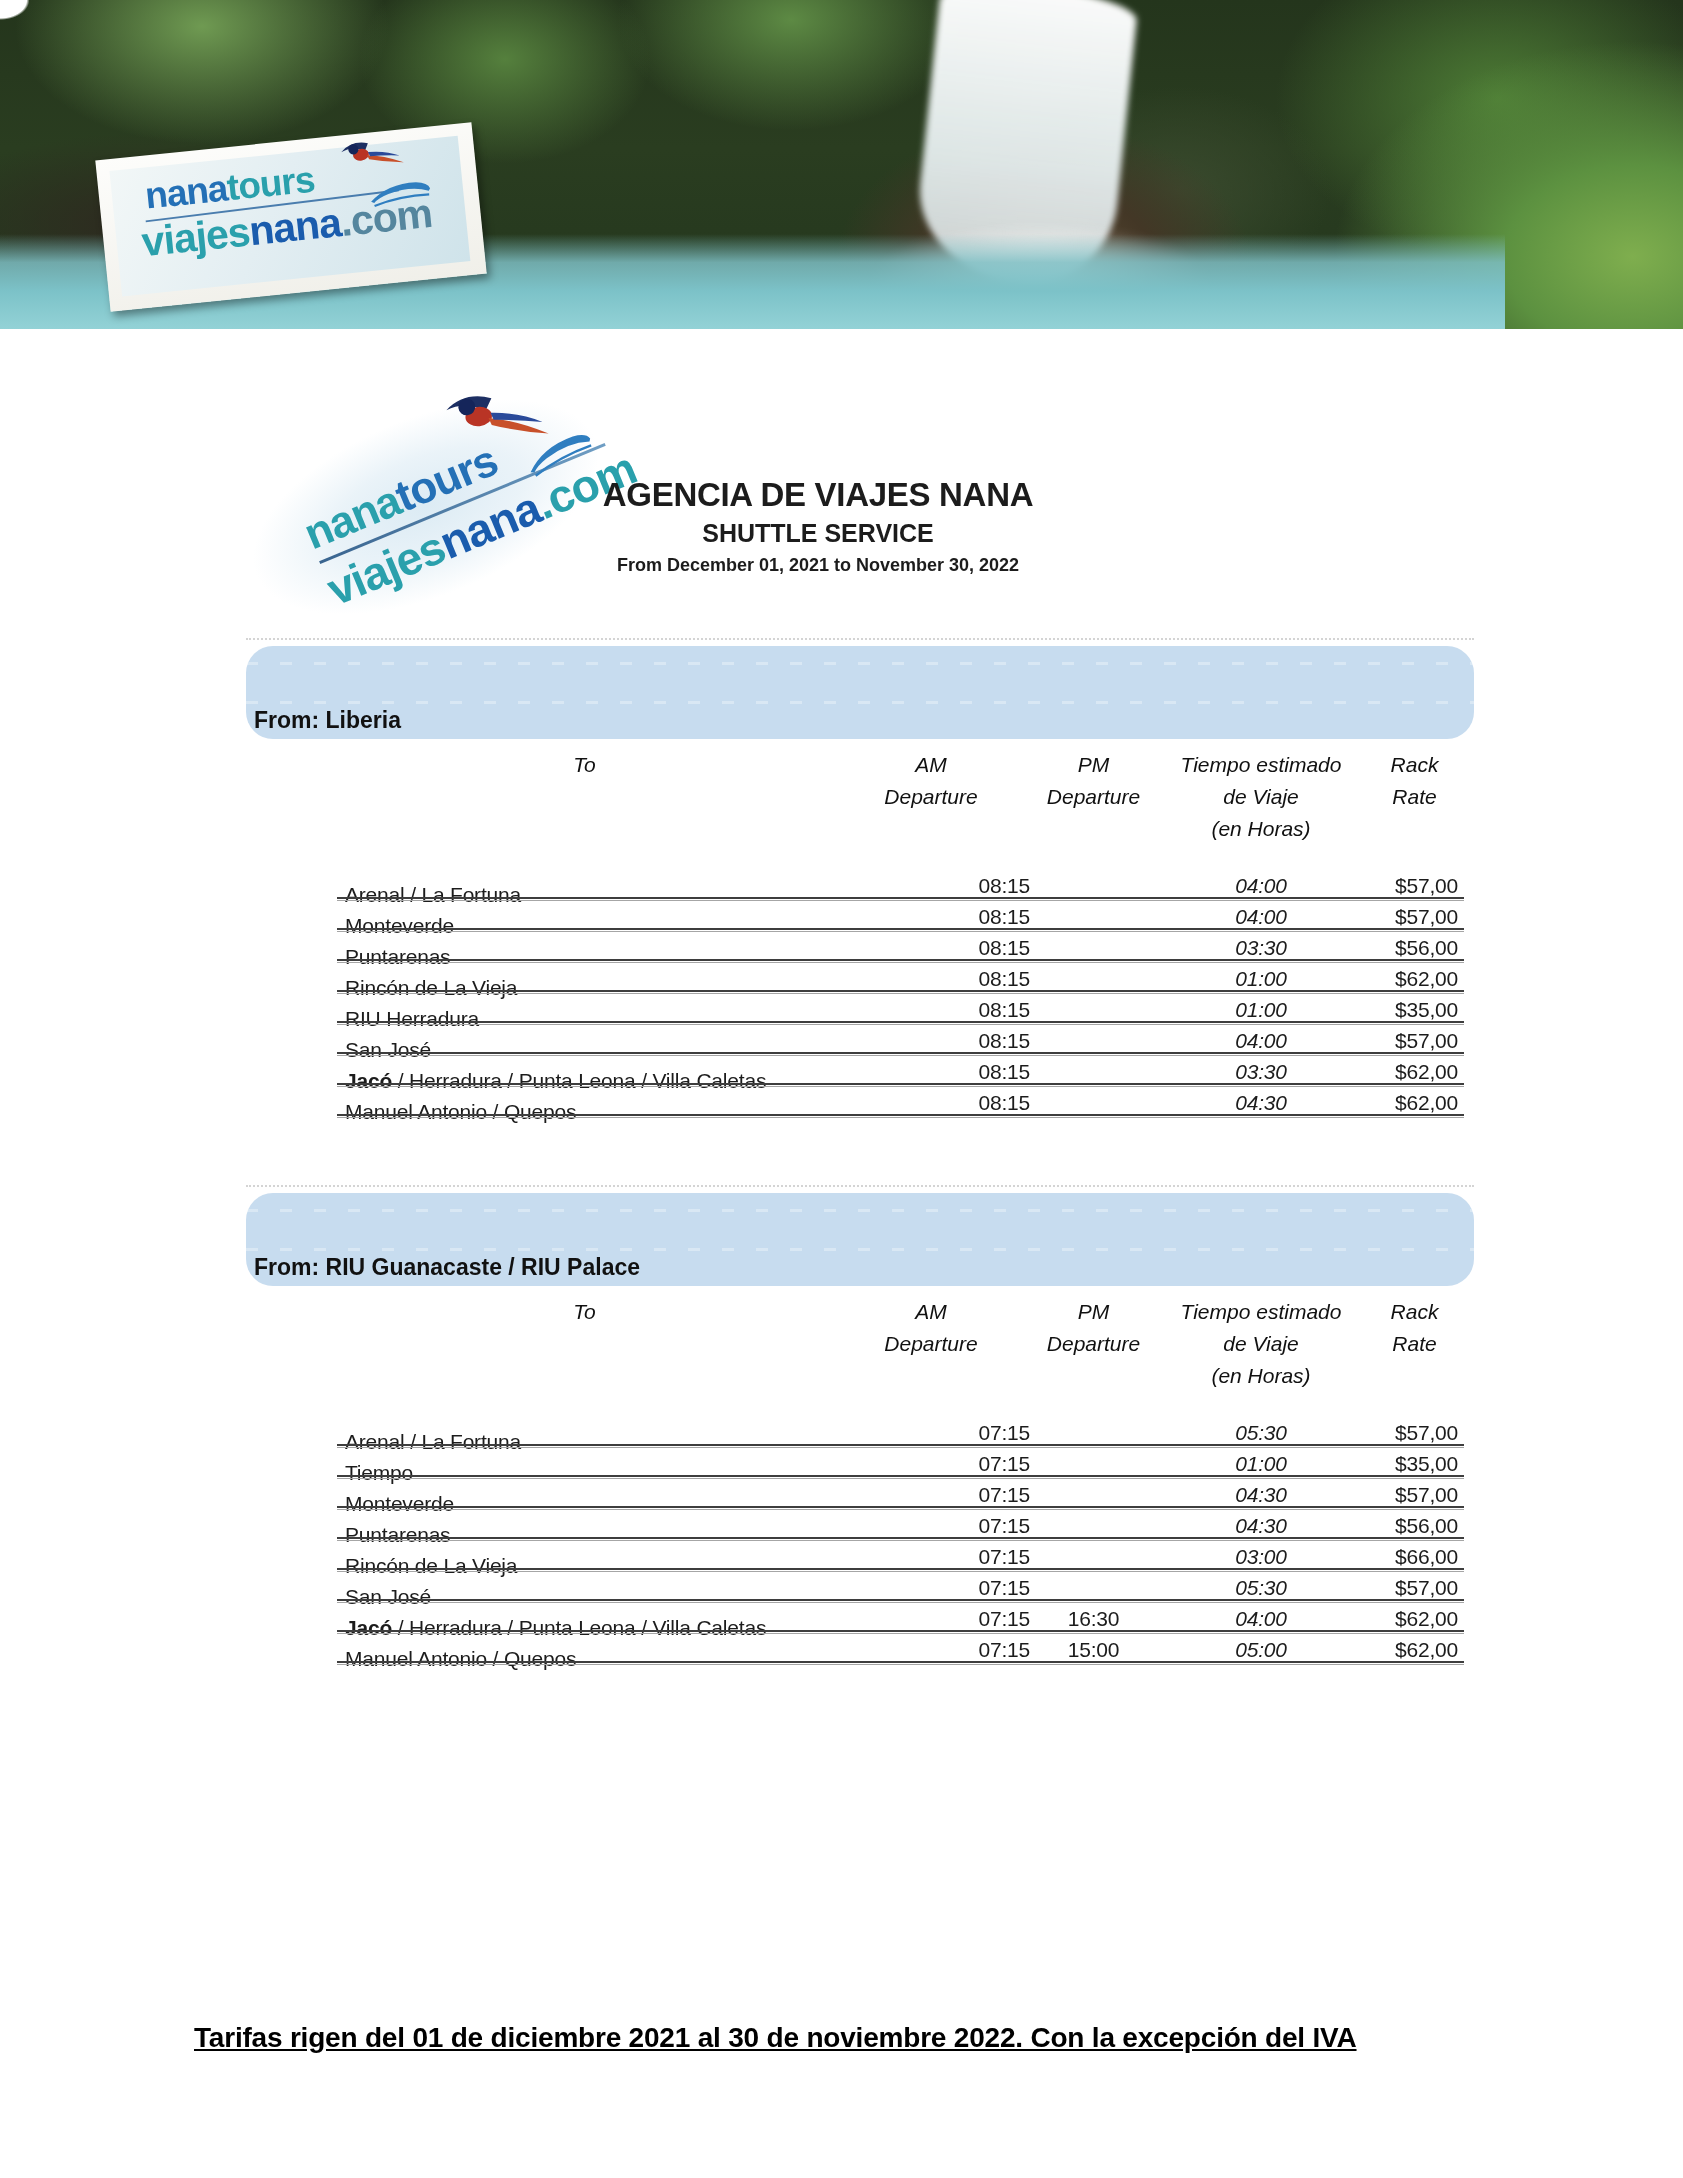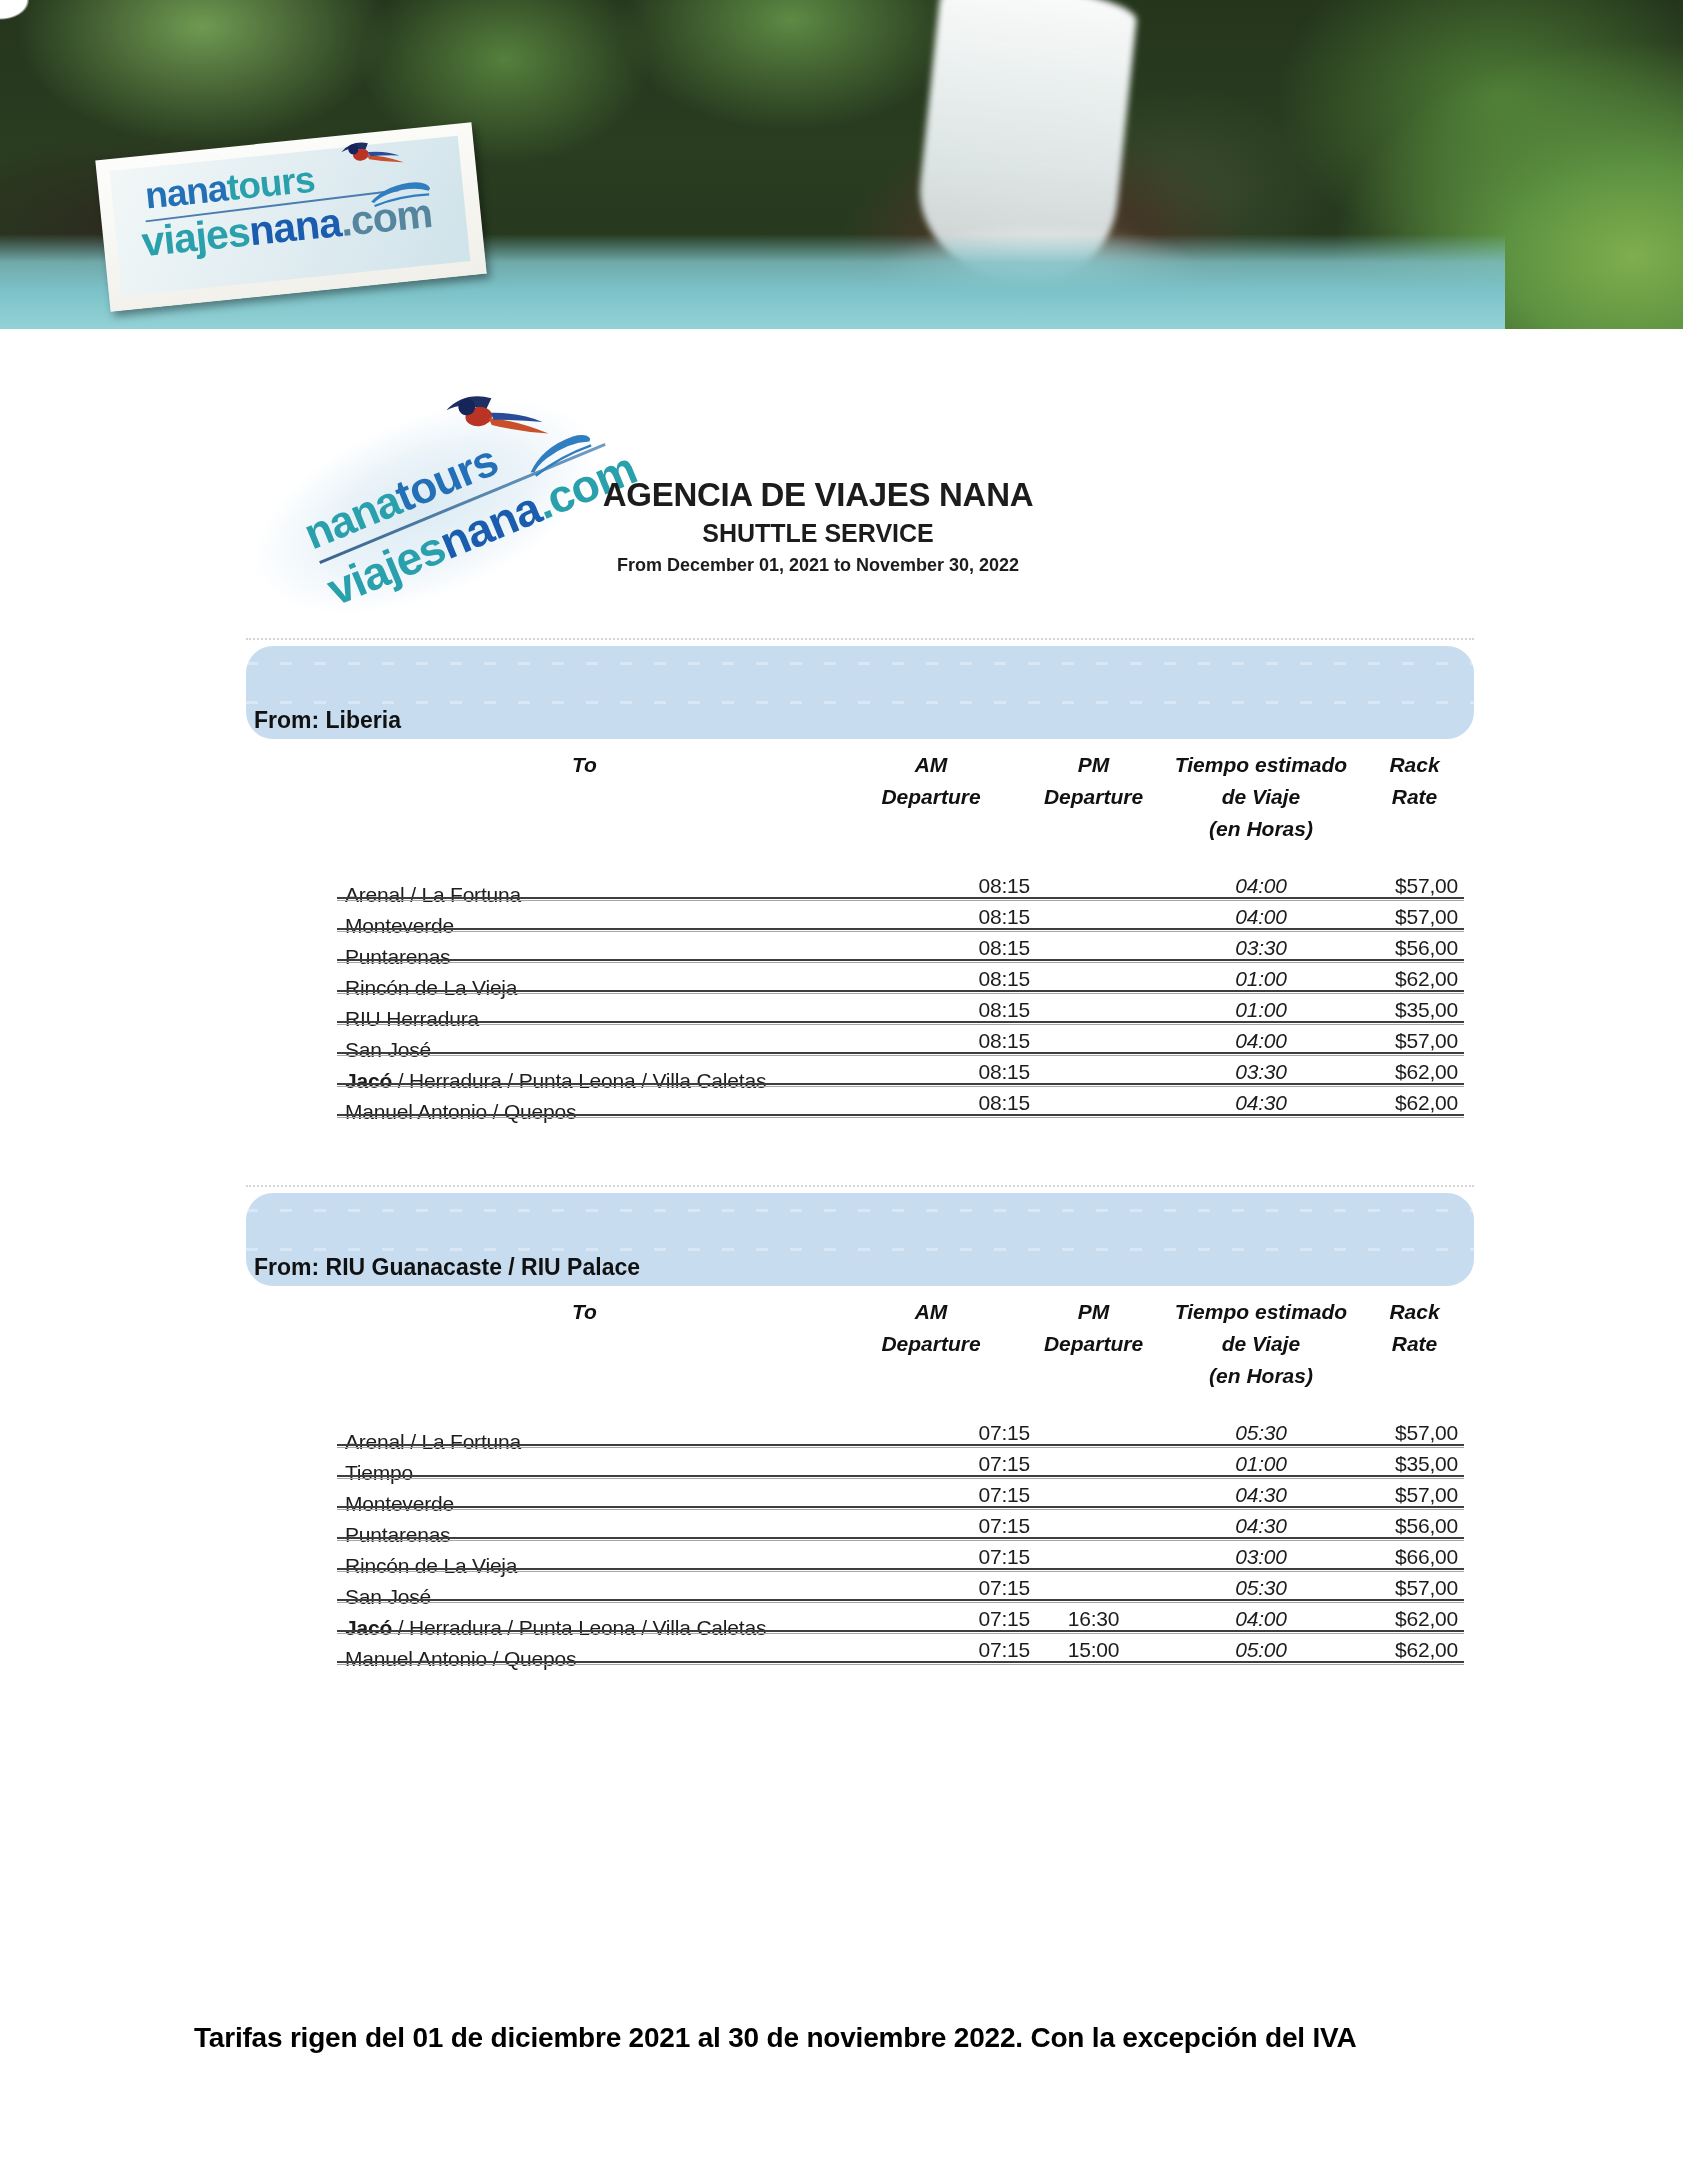--- a/index.html
+++ b/index.html
@@ -65,36 +65,36 @@
   .sec2{top:1193px;height:495px;}
   .band{position:absolute;left:0;top:0;width:1228px;height:93px;
     background:
       repeating-linear-gradient(90deg, rgba(255,255,255,.33) 0 12px, rgba(255,255,255,0) 12px 34px) 0 16px / 100% 3px no-repeat,
       repeating-linear-gradient(90deg, rgba(255,255,255,.33) 0 12px, rgba(255,255,255,0) 12px 34px) 0 55px / 100% 3px no-repeat,
       #c7dcef;
     display:flex;align-items:flex-end;border-radius:27px;}
   .band::before{content:"";position:absolute;left:0;right:0;top:-8px;border-top:2px dotted rgba(160,160,160,.45);}
   .band-label{font-size:23px;font-weight:bold;padding:0 0 5px 8px;color:#111;}
   .cols{position:absolute;left:91px;top:103px;width:1127px;display:flex;
-    font-size:21px;font-weight:bold;font-style:italic;line-height:32px;color:#111;text-align:center;}
+    font-size:21px;font-weight:normal;font-style:italic;line-height:32px;color:#111;text-align:center;}
   .hc{flex:0 0 auto;}
   .hc-to{width:495px}.hc-am{width:198px}.hc-pm{width:127px}.hc-tiempo{width:208px}.hc-rack{width:99px}
   .rows{position:absolute;left:91px;top:224px;width:1127px;}
   .trow{position:relative;height:31px;display:flex;align-items:center;font-size:21px;letter-spacing:-0.2px;}
   .trow::after{content:"";position:absolute;left:0;right:0;bottom:0;height:4px;box-sizing:border-box;
     border-top:2px solid #3e3e3e;border-bottom:1px solid #a6a6a6;}
   .cell{flex:0 0 auto;}
   .c-to{width:495px;text-align:left;padding-left:8px;box-sizing:border-box;margin-top:18px;}
   .c-am{width:198px;text-align:right;}
   .c-pm{width:127px;text-align:center;}
   .c-tiempo{width:208px;text-align:center;font-style:italic;}
   .c-rack{width:99px;text-align:right;padding-right:6px;box-sizing:border-box;}
 
   
-  .footer{position:absolute;left:194px;top:2022px;font-size:28px;font-weight:bold;letter-spacing:-0.2px;color:#000;}
+  .footer{position:absolute;left:194px;top:2022px;font-size:28px;font-weight:bold;letter-spacing:-0.2px;color:#000;text-decoration:underline;}
 </style>
 </head>
 <body>
 
 <div class="page">
 
   <div class="hero">
     <div class="falls"></div>
     <div class="mist"></div>
     <div class="pool"></div>

